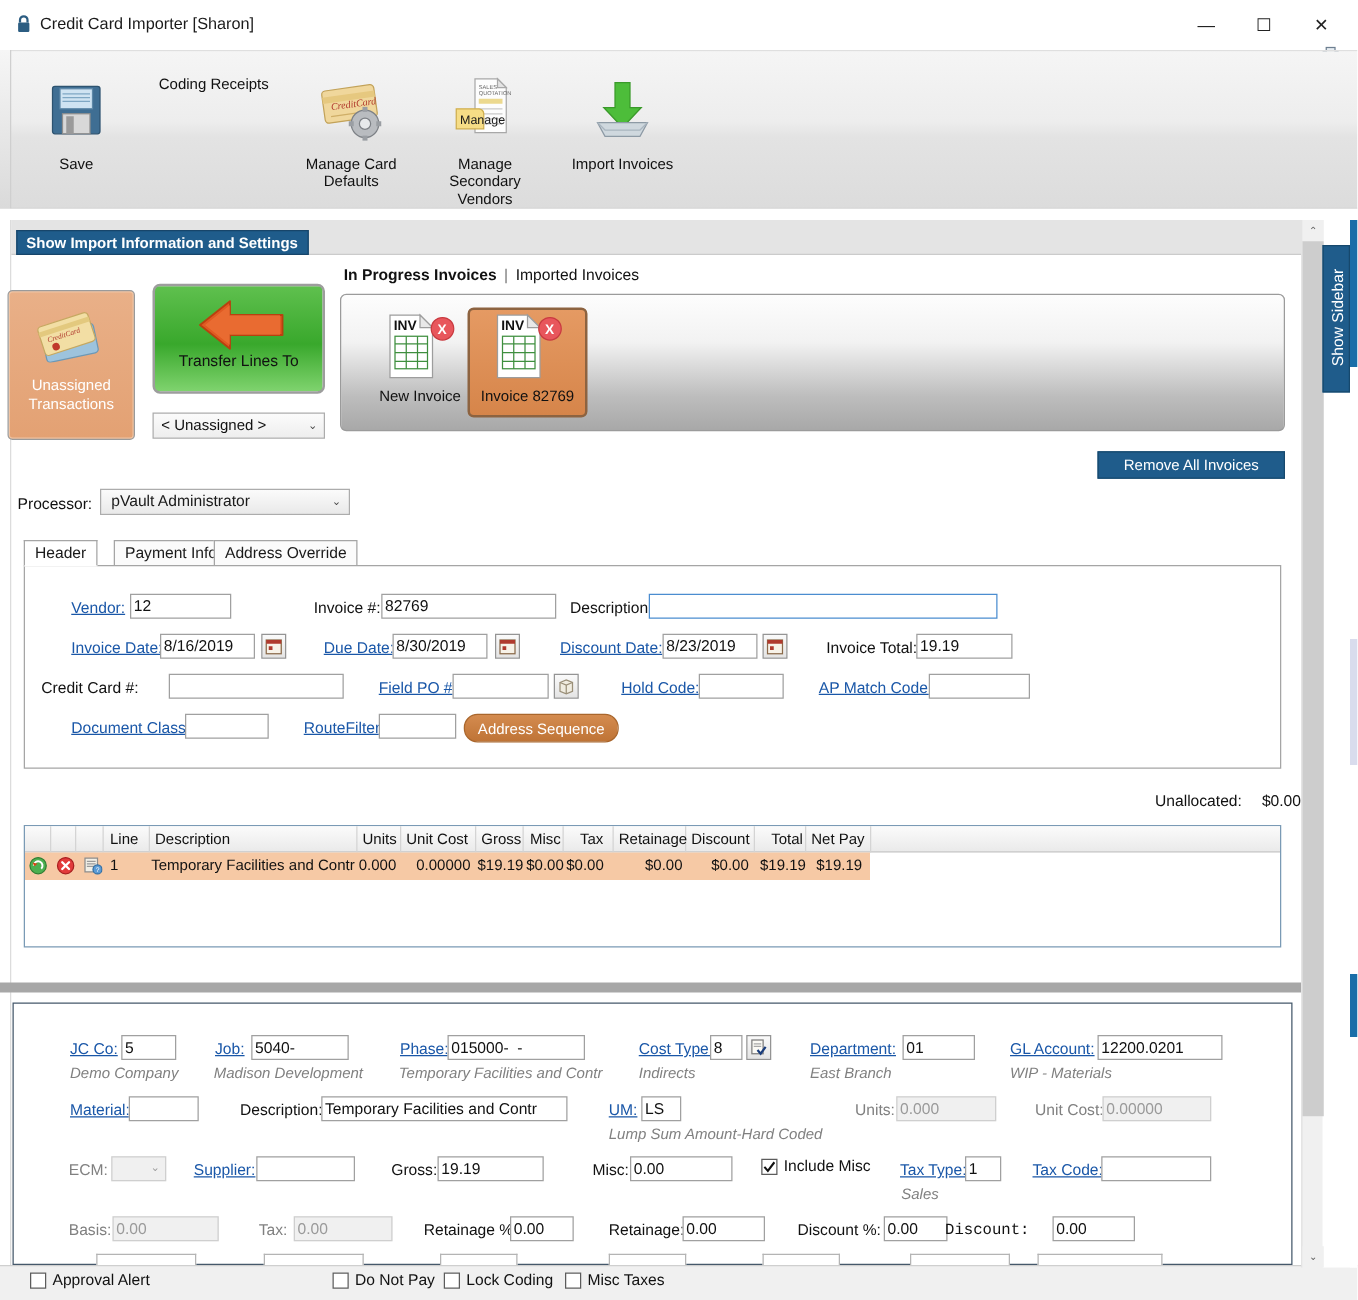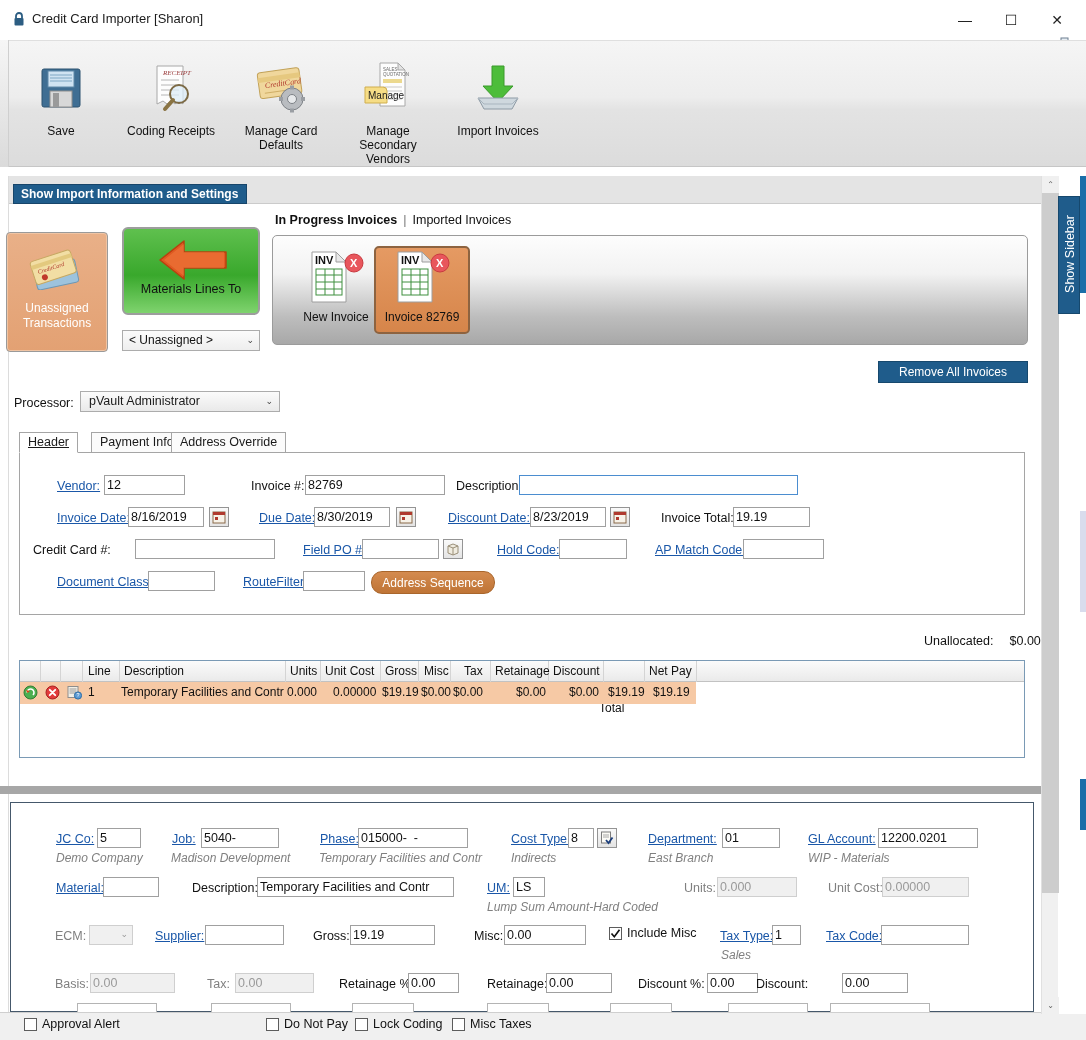--- a/index.html
+++ b/index.html
@@ -86,21 +86,21 @@
   .proc-lab { position:absolute; left:14px; top:396px; font-size:12.5px; color:#111; }
   .proc-sel { position:absolute; left:80px; top:391px; width:200px; height:21px;
               background:linear-gradient(to bottom,#fbfbfb,#e9e9e9); border:1px solid #acacac;
               font-size:12.5px; padding:2px 0 0 8px; cursor:default; }
   .proc-sel .cv { position:absolute; right:6px; top:4px; font-size:9px; color:#444; }
 
   
   .tabstrip { position:absolute; left:19px; top:432px; width:1006px; height:21px; }
   .tab { position:absolute; top:0; height:21px; border:1px solid #a5a5a5; background:#fff;
          font-size:12.5px; padding:2px 8px 0 8px; cursor:default; white-space:nowrap; }
-  #tab-header { left:0; border-bottom-color:#fff; z-index:3;text-decoration:underline; }
+  #tab-header { left:0; border-bottom-color:#fff; z-index:3; }
   #tab-payment { left:72px; background:#fbfbfb; }
   #tab-address { left:152px; background:#fbfbfb; }
   .tab-body { position:absolute; left:19px; top:452px; width:1006px; height:163px;
               border:1px solid #a5a5a5; background:#fff; }
 
   
   .fl { position:absolute; font-size:12.5px; color:#111; white-space:nowrap; }
   .fl.link { color:#1a57a8; text-decoration:underline; cursor:pointer; }
   .fi { position:absolute; height:20px; border:1px solid #a0a0a0; background:#fff;
         font-size:12.5px; color:#111; padding:1px 2px; font-family:"Liberation Sans", sans-serif; outline:none; }
@@ -195,32 +195,20 @@
       <line x1="14" y1="15" x2="36" y2="15" stroke="#7fa7c4"></line>
       <line x1="14" y1="18" x2="36" y2="18" stroke="#7fa7c4"></line>
       <rect x="14" y="28" width="22" height="16" fill="#d8d8d8" stroke="#8e8e8e"></rect>
       <rect x="17" y="30" width="6" height="14" fill="#9a9a9a"></rect>
     </svg>
   </div>
   <div class="lab">Save</div>
 </div>
 
 <div class="tbitem" id="tb-match">
-  <div class="glyph">
-    <svg width="56" height="56" viewBox="0 0 56 56">
-      <path d="M14 6h26v38l-4-3-4 3-4-3-4 3-4-3-6 3z" fill="#fdfdfd" stroke="#a8a8a8"></path>
-      <text x="20" y="15" font-size="7" font-family="Liberation Serif, serif" fill="#9a3b3b" font-style="italic">RECEIPT</text>
-      <line x1="18" y1="20" x2="36" y2="20" stroke="#b6b6b6"></line>
-      <line x1="18" y1="25" x2="36" y2="25" stroke="#b6b6b6"></line>
-      <line x1="18" y1="30" x2="36" y2="30" stroke="#b6b6b6"></line>
-      <line x1="18" y1="35" x2="36" y2="35" stroke="#b6b6b6"></line>
-      <circle cx="36" cy="34" r="9" fill="#dcecf7" fill-opacity="0.75" stroke="#7c6a45" stroke-width="2"></circle>
-      <line x1="30" y1="40" x2="22" y2="49" stroke="#8a7444" stroke-width="4" stroke-linecap="round"></line>
-    </svg>
-  </div>
   <div class="lab">Coding Receipts</div>
 </div>
 
 <div class="tbitem" id="tb-card">
   <div class="glyph">
     <svg width="60" height="52" viewBox="0 0 60 52">
       <g transform="rotate(-8 30 24)">
         <rect x="8" y="8" width="42" height="26" rx="3" fill="#f0d79c" stroke="#c2a259"></rect>
         <rect x="8" y="13" width="42" height="5" fill="#e6c87f"></rect>
         <text x="14" y="24" font-size="8" font-family="Liberation Serif, serif" fill="#b0392c" font-style="italic">CreditCard</text>
@@ -303,21 +291,21 @@
   </div>
 </div>
 
 <div class="transfer-btn">
   <span class="transfer-arrow">
     <svg width="78" height="46" viewBox="0 0 78 46">
       <path d="M30 4L6 23l24 19v-11h42V15H30z" fill="#e05a22" stroke="#b8410f" stroke-width="1.5" stroke-linejoin="round"></path>
       <path d="M30 7L10 23l20 16v-8h40v-16H30z" fill="#f07a3e" opacity="0.55"></path>
     </svg>
   </span>
-  <div class="tlab">Materials Lines To</div>
+  <div class="tlab">Transfer Lines To</div>
 </div>
 <div class="unassigned-sel">
   <span>&lt; Unassigned &gt;</span>
   <span class="cv">⌄</span>
 </div>
 
 <div class="inv-tabs">
   <span class="t1">In Progress Invoices</span><span class="sepbar">|</span><span class="t2">Imported Invoices</span>
 </div>
 
@@ -455,21 +443,21 @@
       <div class="ghsep" style="left:676px;"></div>
     <div class="gh" style="left:68px;">Line</div>
     <div class="gh" style="left:104px;">Description</div>
     <div class="gh" style="left:270px;">Units</div>
     <div class="gh" style="left:305px;">Unit Cost</div>
     <div class="gh" style="left:365px;">Gross</div>
     <div class="gh" style="left:404px;">Misc</div>
     <div class="gh" style="left:444px;">Tax</div>
     <div class="gh" style="left:475px;">Retainage</div>
     <div class="gh" style="left:533px;">Discount</div>
-    <div class="gh" style="left:579px;margin-top:37px;">Total</div>
+    <div class="gh" style="left:597px;">Total</div>
     <div class="gh" style="left:629px;">Net Pay</div>
   </div>
   <div class="grid-row">
     <span class="rowicon" style="left:3px;">
       <svg width="15" height="15" viewBox="0 0 15 15">
         <circle cx="7.5" cy="7.5" r="6.5" fill="#4caf50" stroke="#2f7d33"></circle>
         <path d="M4 7.5a3.5 3.5 0 116 2.5" fill="none" stroke="#fff" stroke-width="1.6"></path>
         <path d="M3 5l1.5 3L7 6z" fill="#d84315"></path>
       </svg>
     </span>
@@ -582,21 +570,21 @@
 <div class="fl" style="left:55px; top:977px; color:#808080;">Basis:</div>
 <input class="fi ro" style="left: 90px; top: 973px; width: 85px;" readonly="" value="0.00">
 <div class="fl" style="left:207px; top:977px; color:#808080;">Tax:</div>
 <input class="fi ro" style="left: 235px; top: 973px; width: 79px;" readonly="" value="0.00">
 <div class="fl" style="left:339px; top:977px;">Retainage %:</div>
 <input class="fi" style="left: 408px; top: 973px; width: 51px;" value="0.00">
 <div class="fl" style="left:487px; top:977px;">Retainage:</div>
 <input class="fi" style="left: 546px; top: 973px; width: 66px;" value="0.00">
 <div class="fl" style="left:638px; top:977px;">Discount %:</div>
 <input class="fi" style="left: 707px; top: 973px; width: 51px;" value="0.00">
-<div class="fl" style="left:756px; top:977px;">Discount:</div>
+<div class="fl" style="left:756px; top:977px;font-family:Liberation Mono, monospace;">Discount:</div>
 <input class="fi" style="left: 842px; top: 973px; width: 66px;" value="0.00">
 
 <div style="position:absolute; left:77px; top:1003px; width:80px; height:10px; border:1px solid #b4b4b4; border-bottom:none; background:#fff;"></div>
 <div style="position:absolute; left:211px; top:1003px; width:80px; height:10px; border:1px solid #b4b4b4; border-bottom:none; background:#fff;"></div>
 <div style="position:absolute; left:352px; top:1003px; width:62px; height:10px; border:1px solid #b4b4b4; border-bottom:none; background:#fff;"></div>
 <div style="position:absolute; left:487px; top:1003px; width:62px; height:10px; border:1px solid #b4b4b4; border-bottom:none; background:#fff;"></div>
 <div style="position:absolute; left:610px; top:1003px; width:62px; height:10px; border:1px solid #b4b4b4; border-bottom:none; background:#fff;"></div>
 <div style="position:absolute; left:728px; top:1003px; width:80px; height:10px; border:1px solid #b4b4b4; border-bottom:none; background:#fff;"></div>
 <div style="position:absolute; left:830px; top:1003px; width:100px; height:10px; border:1px solid #b4b4b4; border-bottom:none; background:#fff;"></div>
 

